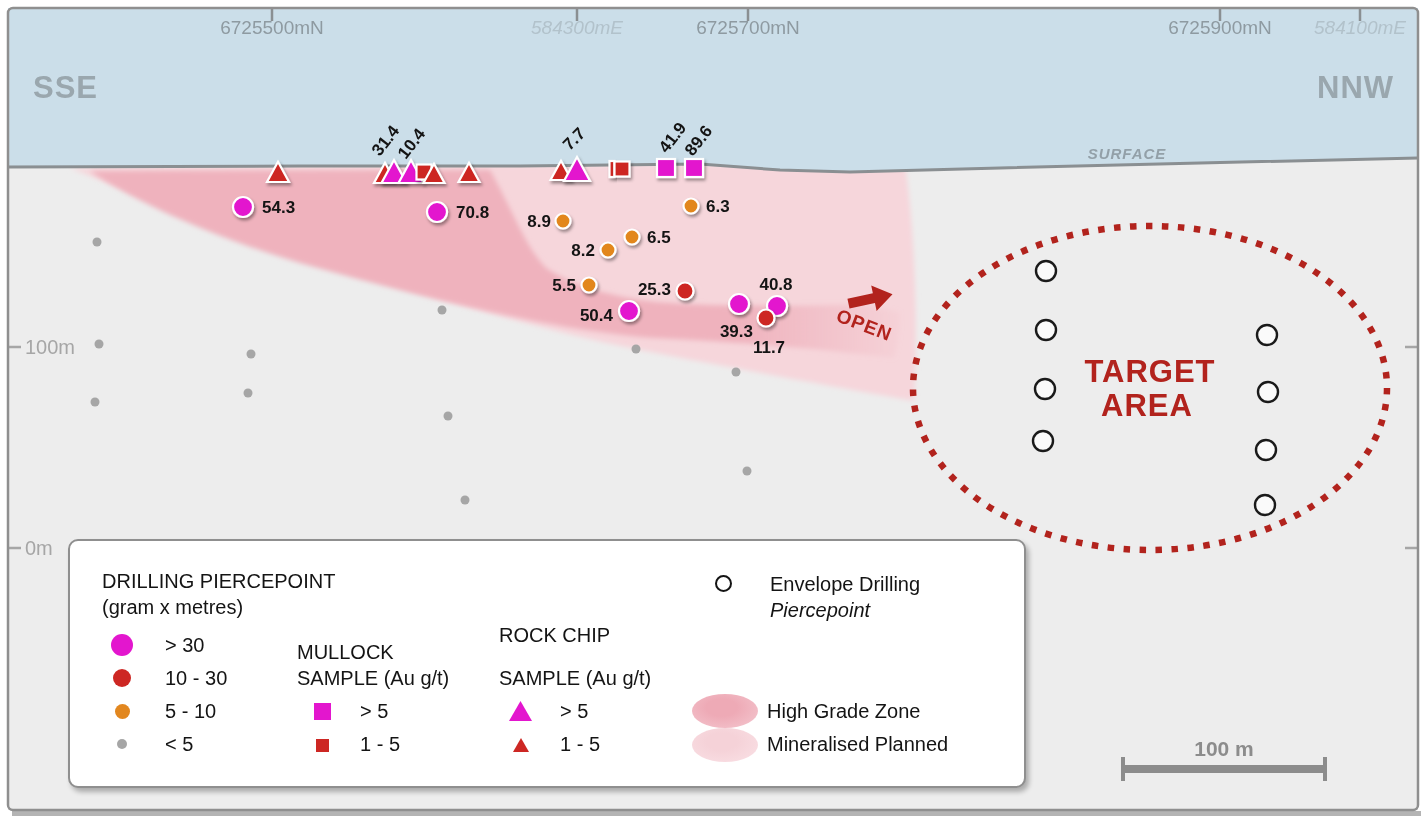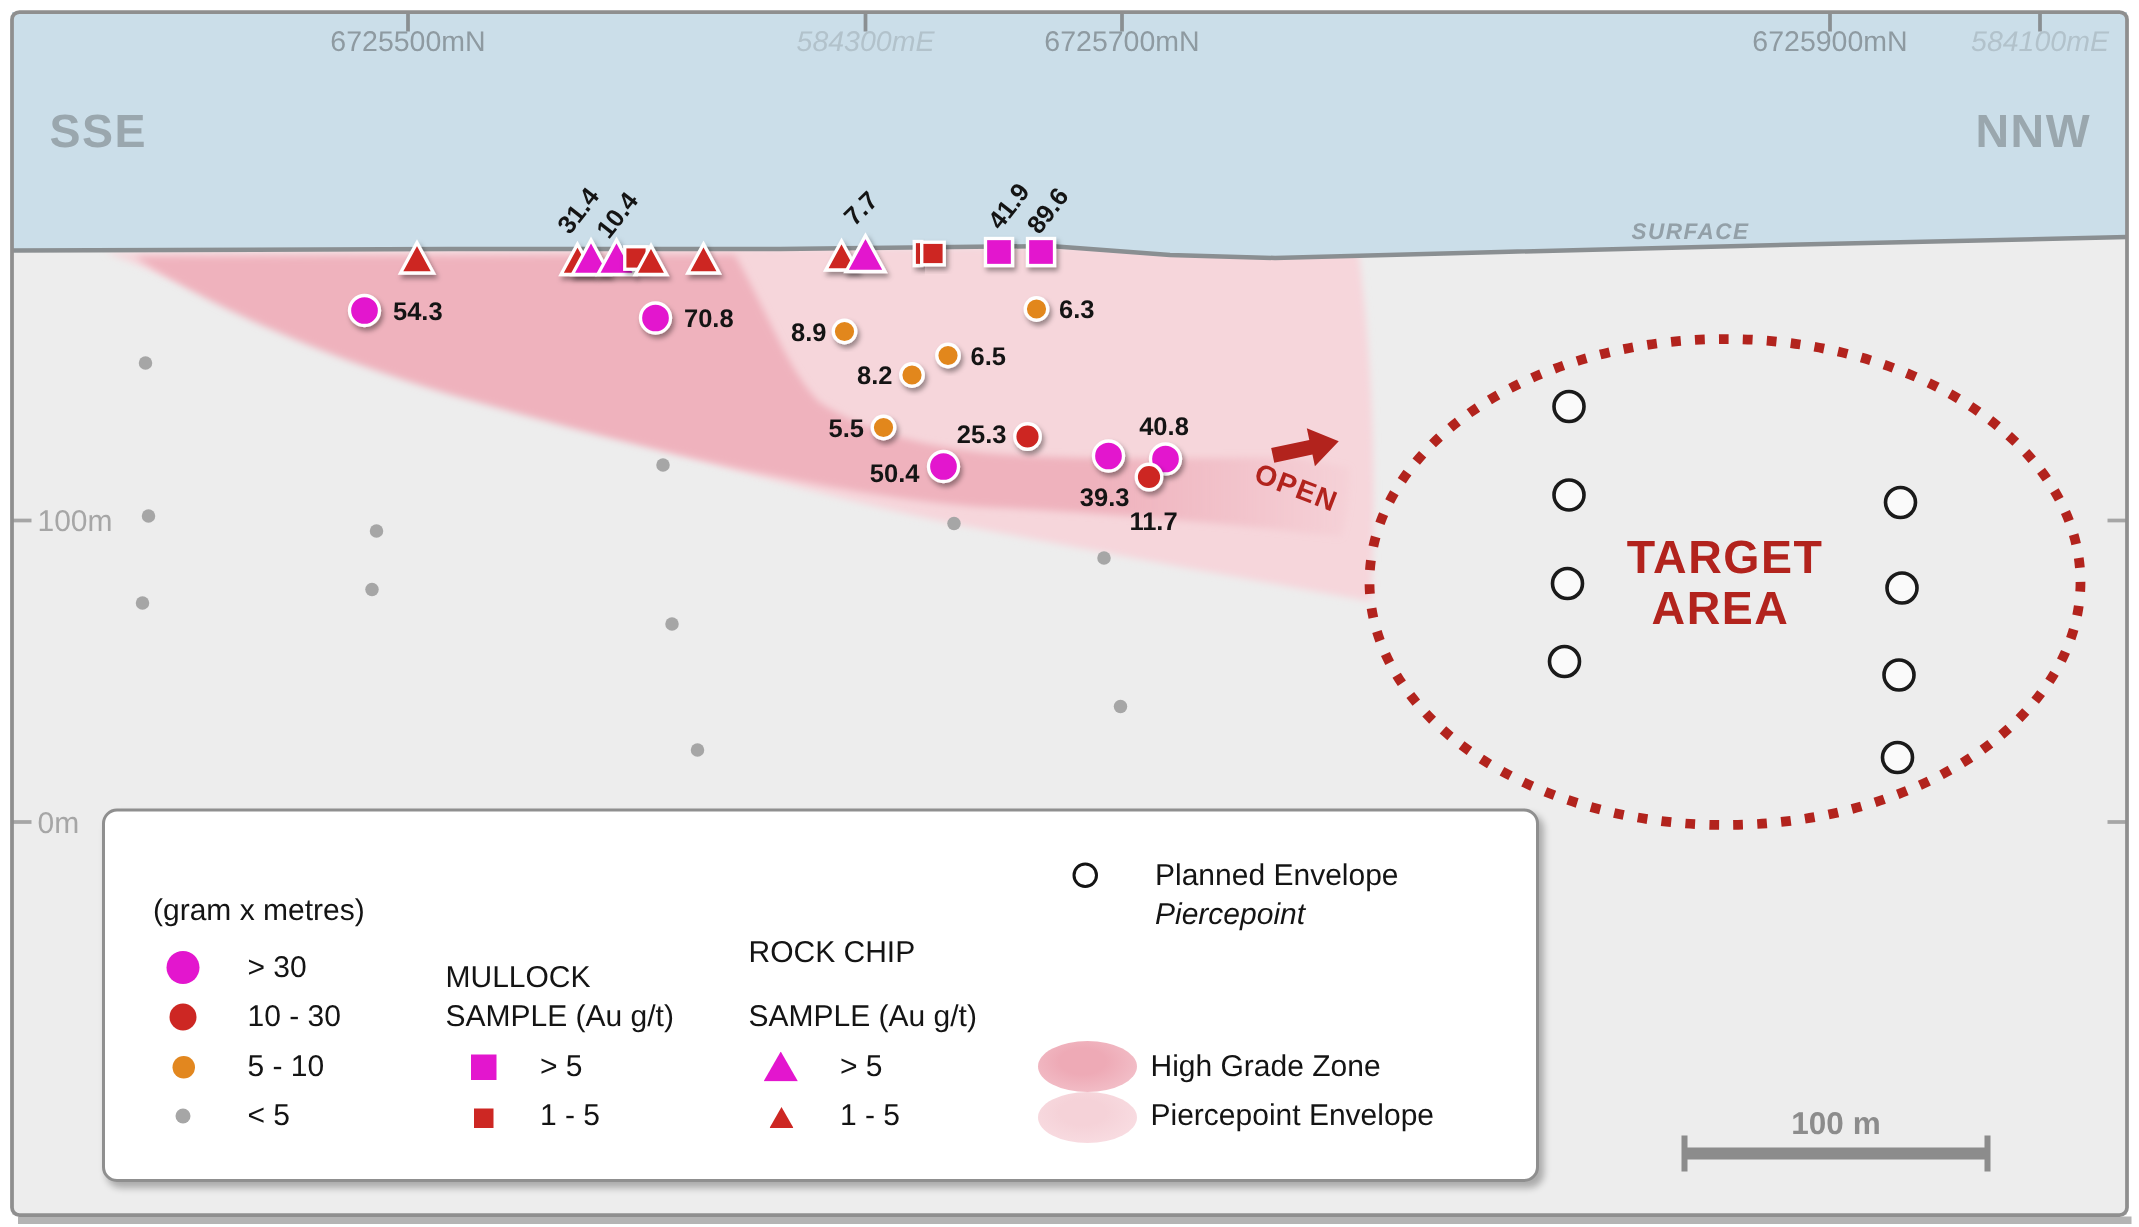--- a/index.html
+++ b/index.html
@@ -155,20 +155,21 @@
       <rect x="1323" y="757" width="4" height="24" fill="#8c8c8c"></rect>
       <text x="1224" y="756" text-anchor="middle" class="t-scale">100 m</text>
     </g>
 
     <rect x="12" y="811" width="1409" height="5" fill="#777777" opacity="0.55"></rect>
     <rect x="8" y="8" width="1410" height="802" rx="5" fill="none" style="stroke:var(--c-frame)" stroke-width="2.5"></rect>
   </svg>
 
   
   <div class="legend">
+    <div class="abs lg-text" style="left:32px;top:28px;">DRILLING PIERCEPOINT</div>
     <div class="abs lg-text" style="left:32px;top:54px;">(gram x metres)</div>
 
     <div class="abs sw-circle" style="left:41px;top:93px;width:22px;height:22px;background:var(--c-magenta);"></div>
     <div class="abs sw-circle" style="left:43px;top:128px;width:18px;height:18px;background:var(--c-red);"></div>
     <div class="abs sw-circle" style="left:45px;top:163px;width:15px;height:15px;background:var(--c-orange);"></div>
     <div class="abs sw-circle" style="left:47px;top:198px;width:10px;height:10px;background:var(--c-greydot);"></div>
     <div class="abs lg-text" style="left:95px;top:92px;">&gt; 30</div>
     <div class="abs lg-text" style="left:95px;top:125px;">10 - 30</div>
     <div class="abs lg-text" style="left:95px;top:158px;text-align:right;">5 - 10</div>
     <div class="abs lg-text" style="left:95px;top:191px;">&lt; 5</div>
@@ -181,21 +182,21 @@
     <div class="abs lg-text" style="left:290px;top:191px;">1 - 5</div>
 
     <div class="abs lg-text" style="left:429px;top:82px;">ROCK CHIP</div>
     <div class="abs lg-text" style="left:429px;top:125px;">SAMPLE (Au g/t)</div>
     <div class="abs sw-tri" style="left:439px;top:160px;width:23px;height:20px;background:var(--c-magenta);"></div>
     <div class="abs sw-tri" style="left:443px;top:197px;width:16px;height:14px;background:var(--c-red);"></div>
     <div class="abs lg-text" style="left:490px;top:158px;">&gt; 5</div>
     <div class="abs lg-text" style="left:490px;top:191px;">1 - 5</div>
 
     <div class="abs sw-ring" style="left:645px;top:34px;width:13px;height:13px;"></div>
-    <div class="abs lg-text" style="left:700px;top:31px;">Planned Envelope</div>
+    <div class="abs lg-text" style="left:700px;top:31px;">Envelope Drilling</div>
     <div class="abs lg-text" style="left:700px;top:57px;font-style:italic;">Piercepoint</div>
 
     <div class="abs sw-ellipse" style="left:622px;top:153px;width:66px;height:34px;background:radial-gradient(ellipse at 45% 40%,#eeaab6 30%,#f3c2cb 85%);"></div>
     <div class="abs lg-text" style="left:697px;top:158px;">High Grade Zone</div>
     <div class="abs sw-ellipse" style="left:622px;top:187px;width:66px;height:34px;background:radial-gradient(ellipse at 45% 40%,#f5d2d8 30%,#f9dee3 85%);"></div>
-    <div class="abs lg-text" style="left:697px;top:191px;">Piercepoint Envelope</div>
+    <div class="abs lg-text" style="left:697px;top:191px;">Mineralised Planned</div>
   </div>
 </div>
 
 </body></html>

